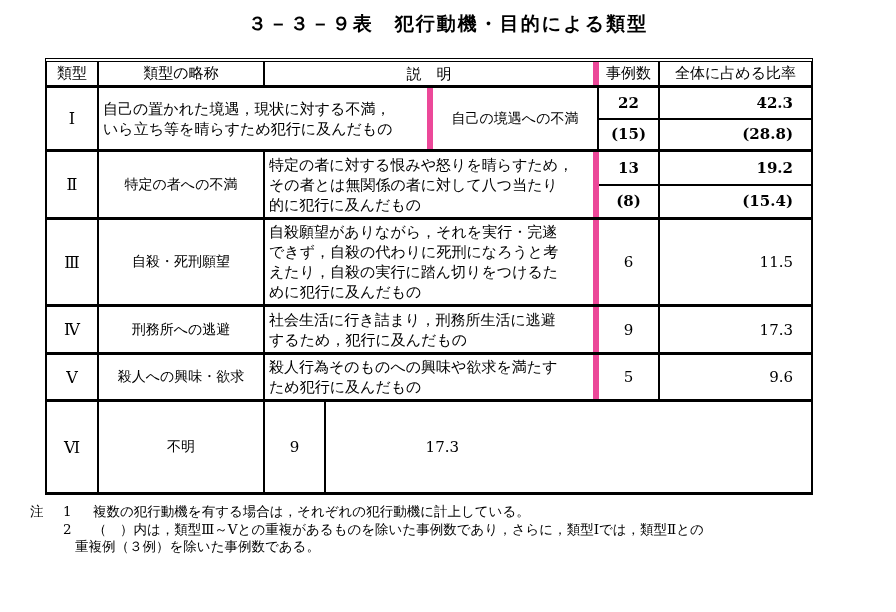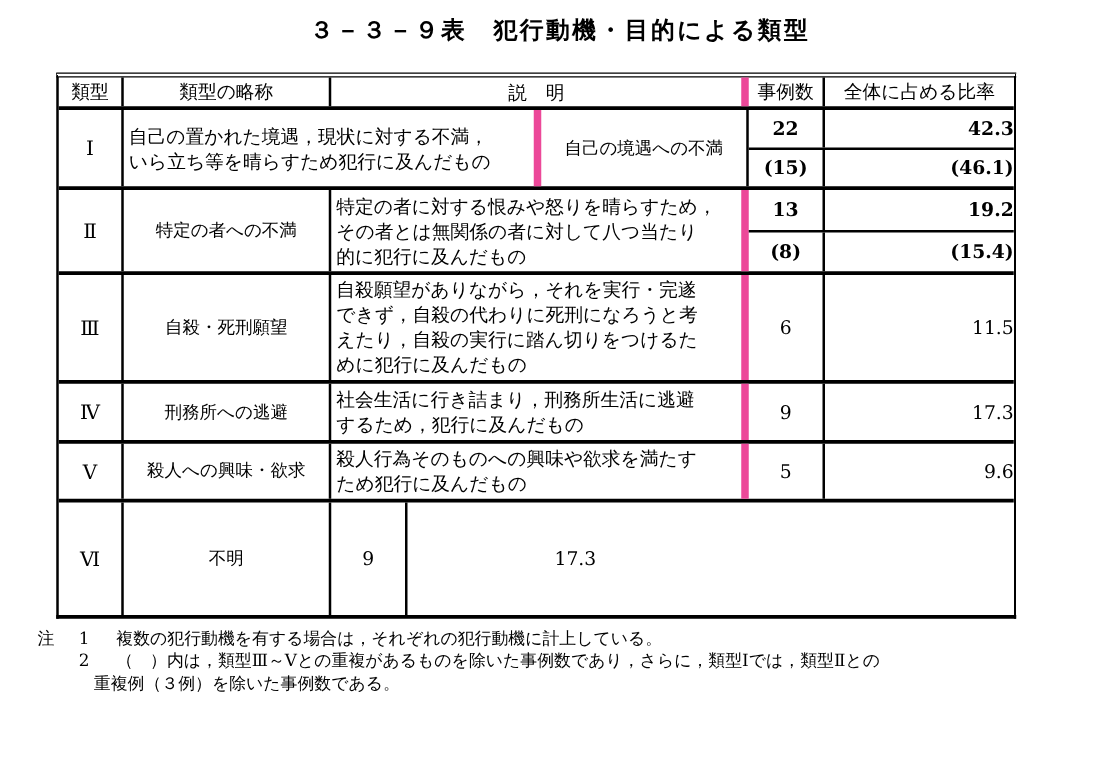--- a/index.html
+++ b/index.html
@@ -30,21 +30,21 @@
   .c { display: flex; align-items: center; }
   .c-type  { width: 52px;  border-right: 2px solid #000; justify-content: center;
              font-family: "DejaVu Serif", "DejaVu Sans", serif; font-size: 16px; }
   .c-abbr  { width: 166px; border-right: 2px solid #000; justify-content: center;
              font-family: "DejaVu Sans", sans-serif; font-size: 14px; }
   .c-desc  { width: 334px; border-right: 6px solid #ec4899; justify-content: flex-start;
              padding: 2px 4px; font-size: 15px; line-height: 20px; white-space: pre-line;
              font-family: "DejaVu Serif", serif; }
   .c-cases { width: 61px;  border-right: 2px solid #000; justify-content: center;
              font-size: 15px; }
-  .c-ratio { width: 151px; justify-content: flex-end; font-size: 15px; }
+  .c-ratio { width: 151px; justify-content: flex-end; padding-right: 18px; font-size: 15px; }
   .hdr-row { min-height: 26px; }
   .hdr-row .c { justify-content: center; padding: 0; font-family: "DejaVu Sans", sans-serif;
                 font-size: 15px; font-weight: normal; }
   .subwrap { width: 212px; display: flex; flex-direction: column; font-weight: bold; }
   .subrow { display: flex; flex: 1; align-items: stretch; }
   .subrow:first-child { border-bottom: 2px solid #000; }
   .subrow .c-cases, .subrow .c-ratio { height: auto; }
   .r1 { min-height: 64px; } .r2 { min-height: 68px; } .r3 { min-height: 82px; }
   .r4 { min-height: 48px; } .r5 { min-height: 43px; } .r6 { min-height: 90px; }
   .notes {
@@ -76,21 +76,21 @@
     <div class="c c-desc">自己の置かれた境遇，現状に対する不満，
 いら立ち等を晴らすため犯行に及んだもの</div>
     <div class="c c-abbr">自己の境遇への不満</div>
     <div class="subwrap">
       <div class="subrow">
         <div class="c c-cases">22</div>
         <div class="c c-ratio">42.3</div>
       </div>
       <div class="subrow">
         <div class="c c-cases">(15)</div>
-        <div class="c c-ratio">(46.1)</div>
+        <div class="c c-ratio">(28.8)</div>
       </div>
     </div>
   </div>
 
   <div class="row r2">
     <div class="c c-type">Ⅱ</div>
     <div class="c c-abbr">特定の者への不満</div>
     <div class="c c-desc">特定の者に対する恨みや怒りを晴らすため，
 その者とは無関係の者に対して八つ当たり
 的に犯行に及んだもの</div>

